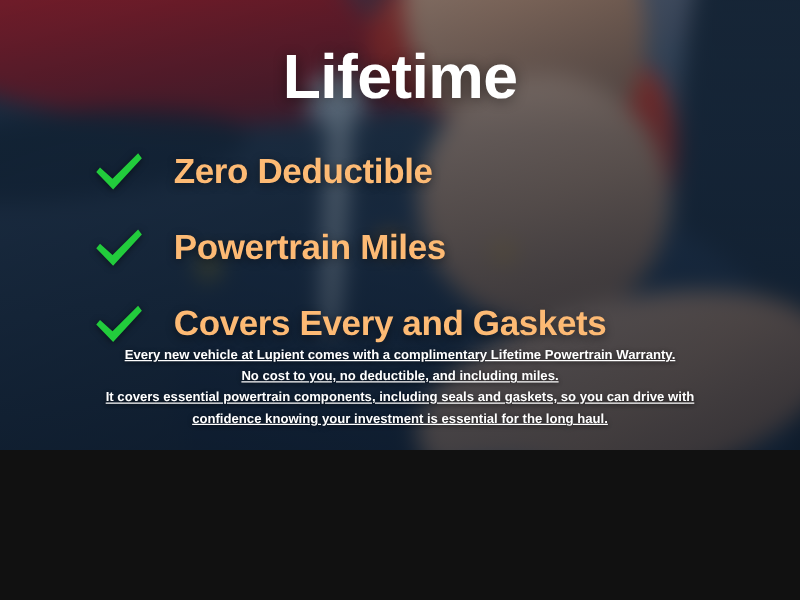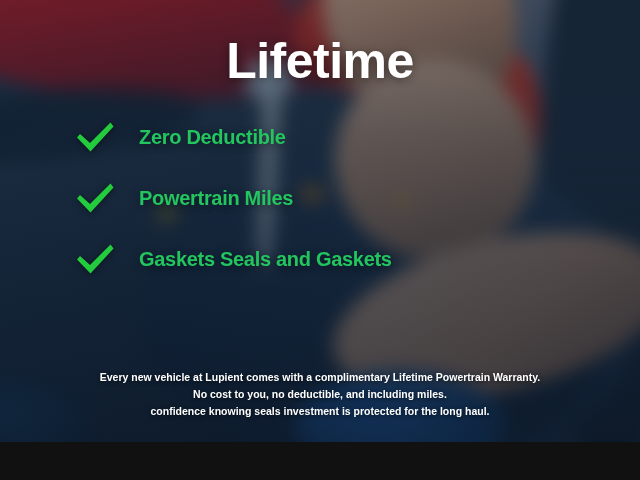--- a/index.html
+++ b/index.html
@@ -5,21 +5,21 @@
   * { margin:0; padding:0; box-sizing:border-box; }
   html,body{ background:#111; }
   body{
     font-family:"Liberation Sans", sans-serif;
     -webkit-font-smoothing:antialiased;
   }
 
   
   .banner{
     position:relative;
-    width:640px; height:442px;
+    width:640px; height:360px;
     overflow:hidden;
     background:#16263a;
   }
 
   
   .photo{
     position:absolute; inset:-60px;
     filter: blur(9px) saturate(115%);
     background-color:#2b3c4e;
   }
@@ -187,40 +187,40 @@
   .feature{
     display:flex; align-items:center; gap:23px;
   }
   .check{
     width:42px; height:34px;
     flex:0 0 42px;
     display:block;
     filter:drop-shadow(0 1px 3px rgba(0,0,0,.5));
   }
   .feature-label{
-    color:#22c55e;
-    font-size:20px;
+    color:#fdba74;
+    font-size:28px;
     font-weight:bold;
     letter-spacing:-0.3px;
     text-shadow:0 2px 8px rgba(0,0,0,.45);
     white-space:nowrap;
   }
 
   .body-copy{
     margin-top:auto;
     margin-bottom:22px;
     padding:0 34px;
     text-align:center;
     color:#ffffff;
     font-size:10.5px;
     font-weight:bold;
     line-height:1.62;
     text-shadow:0 1px 4px rgba(0,0,0,.6);
   }
-  .body-copy p{ margin:0; }
+  .body-copy p{ margin:0;text-decoration:underline; }
 </style>
 </head>
 <body>
 
 <div class="banner">
 
   <div class="photo">
     <span class="p-hood"></span>
     <span class="p-hood2"></span>
     <span class="p-wall"></span>
@@ -265,25 +265,26 @@
         <svg class="check" viewBox="0 0 42 34">
           <path d="M3 17.5 L6 14 L16 23 L36.5 2.5 L39.5 6.5 L16.5 31.5 Z" fill="#22CC3C"></path>
         </svg>
         <span class="feature-label">Powertrain Miles</span>
       </li>
 
       <li class="feature">
         <svg class="check" viewBox="0 0 42 34">
           <path d="M3 17.5 L6 14 L16 23 L36.5 2.5 L39.5 6.5 L16.5 31.5 Z" fill="#22CC3C"></path>
         </svg>
-        <span class="feature-label">Gaskets Seals and Gaskets</span>
+        <span class="feature-label">Covers Every and Gaskets</span>
       </li>
 
     </ul>
 
     <div class="body-copy">
       <p>Every new vehicle at Lupient comes with a complimentary Lifetime Powertrain Warranty.</p>
       <p>No cost to you, no deductible, and including miles.</p>
-      <p>confidence knowing seals investment is protected for the long haul.</p>
+      <p>It covers essential powertrain components, including seals and gaskets, so you can drive with</p>
+      <p>confidence knowing your investment is essential for the long haul.</p>
     </div>
 
   </div>
 </div>
 
 </body></html>

